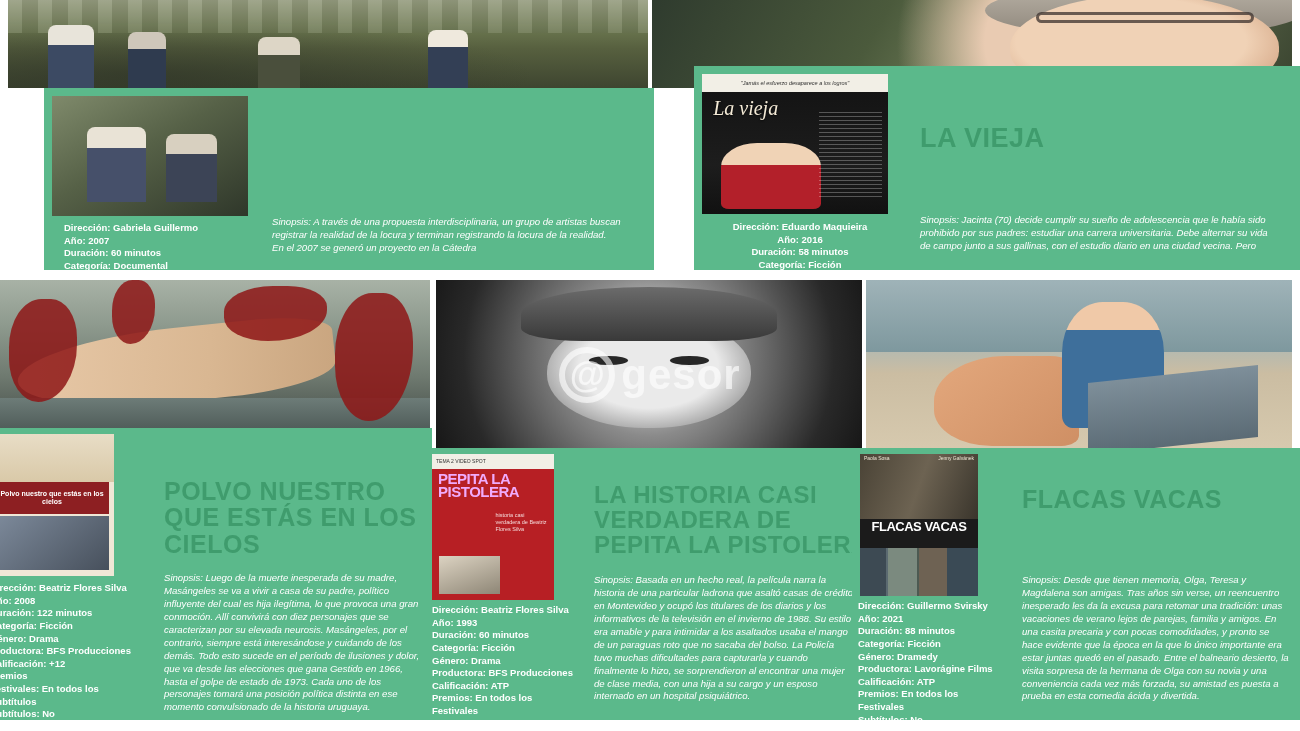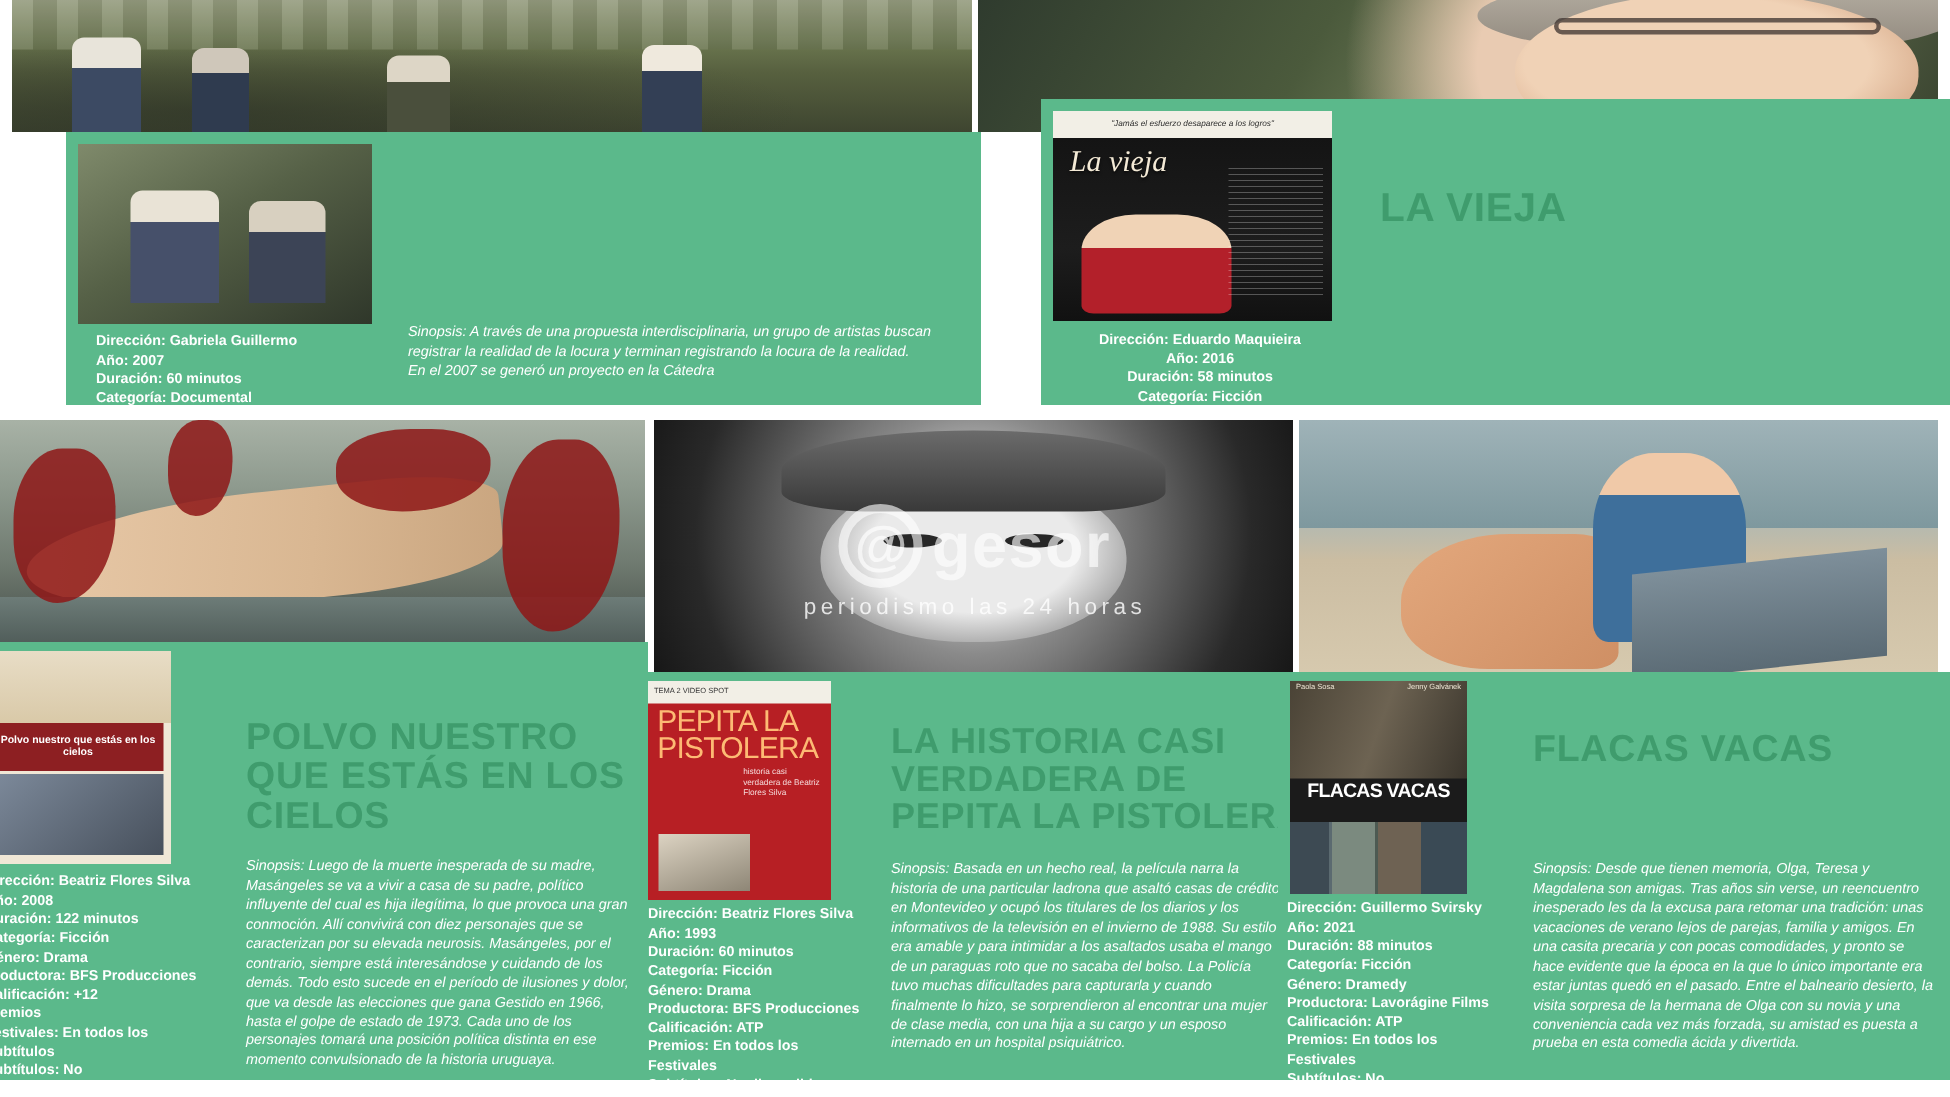--- a/index.html
+++ b/index.html
@@ -285,21 +285,21 @@
   }
 
   .poster-pepita { background: #b71f24; }
   .poster-pepita .pep-top {
     position: absolute; left: 0; top: 0; width: 100%; height: 10%;
     background: #f2efe6; color: #333; font-size: 5px;
     display: flex; align-items: center; padding-left: 4px;
   }
   .poster-pepita .pep-title {
     position: absolute; left: 5%; top: 12%;
-    color: #fdba74; font-weight: normal; font-size: 20px; line-height: 0.92;
+    color: #f0abfc; font-weight: bold; font-size: 15px; line-height: 0.92;
     text-transform: uppercase; letter-spacing: -0.5px;
   }
   .poster-pepita .pep-sub {
     position: absolute; left: 52%; top: 40%; width: 44%;
     color: #f5d9d9; font-size: 5.5px; line-height: 1.2;
   }
   .poster-pepita .pep-photo {
     position: absolute; left: 6%; bottom: 4%; width: 50%; height: 26%;
     background: linear-gradient(160deg,#dcd3c2 0%, #8e8676 100%);
   }
@@ -386,20 +386,21 @@
         <div>Dirección: Eduardo Maquieira</div>
         <div>Año: 2016</div>
         <div>Duración: 58 minutos</div>
         <div>Categoría: Ficción</div>
 
       </div>
     </div>
 
     <div class="card-title" style="position:absolute; left:226px; top:58px; width:340px; font-size:27px;">LA VIEJA</div>
 
+    <div class="synopsis" style="position:absolute; left:226px; top:148px; width:360px;">Sinopsis: Jacinta (70) decide cumplir su sueño de adolescencia que le había sido prohibido por sus padres: estudiar una carrera universitaria. Debe alternar su vida de campo junto a sus gallinas, con el estudio diario en una ciudad vecina. Pero</div>
   </div>
 
   <div class="photo art-blood" style="left:0px; top:280px; width:430px; height:160px;">
     <div class="ph-inner">
       <div class="legs"></div>
       <div class="sofa"></div>
       <div class="splat s1"></div>
         <div class="splat s2"></div>
       <div class="splat s3"></div>
         <div class="splat s4"></div>
@@ -422,21 +423,20 @@
       <div class="p-a"></div>
       <div class="chair"></div>
     </div>
   </div>
 
   <div id="watermark">
     <div class="wm-row">
       <div class="wm-at">@</div>
       <div class="wm-text">gesor</div>
     </div>
-    <div class="wm-sub">periodismo las 24 horas</div>
   </div>
 
   <div class="card" style="left:-18px; top:428px; width:450px; height:292px;">
 
     <div class="poster poster-polvo" style="left:8px; top:6px; width:124px; height:142px;">
       <div class="pp-top"></div>
       <div class="pp-band">Polvo nuestro que estás en los cielos</div>
       <div class="pp-img"></div>
     </div>
 

